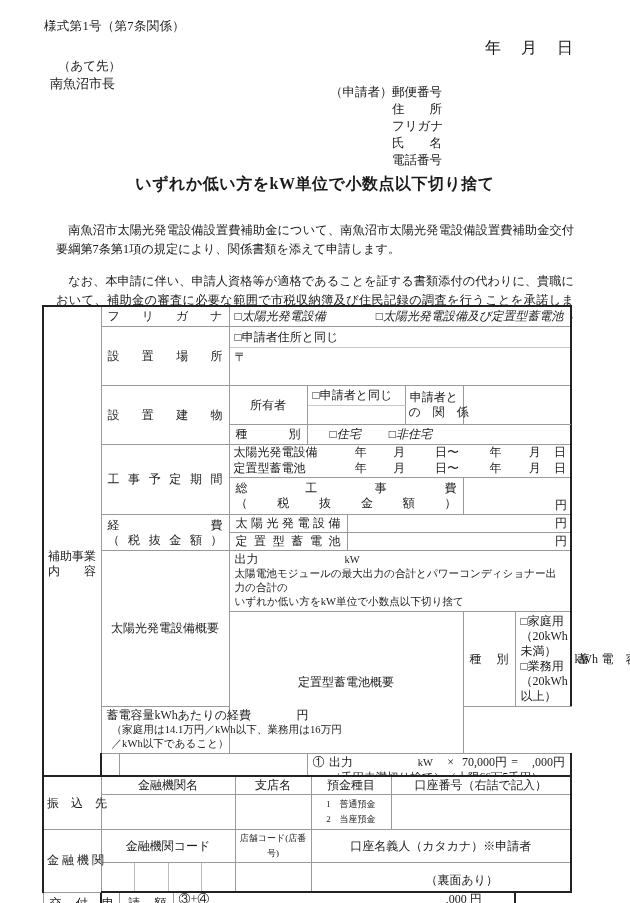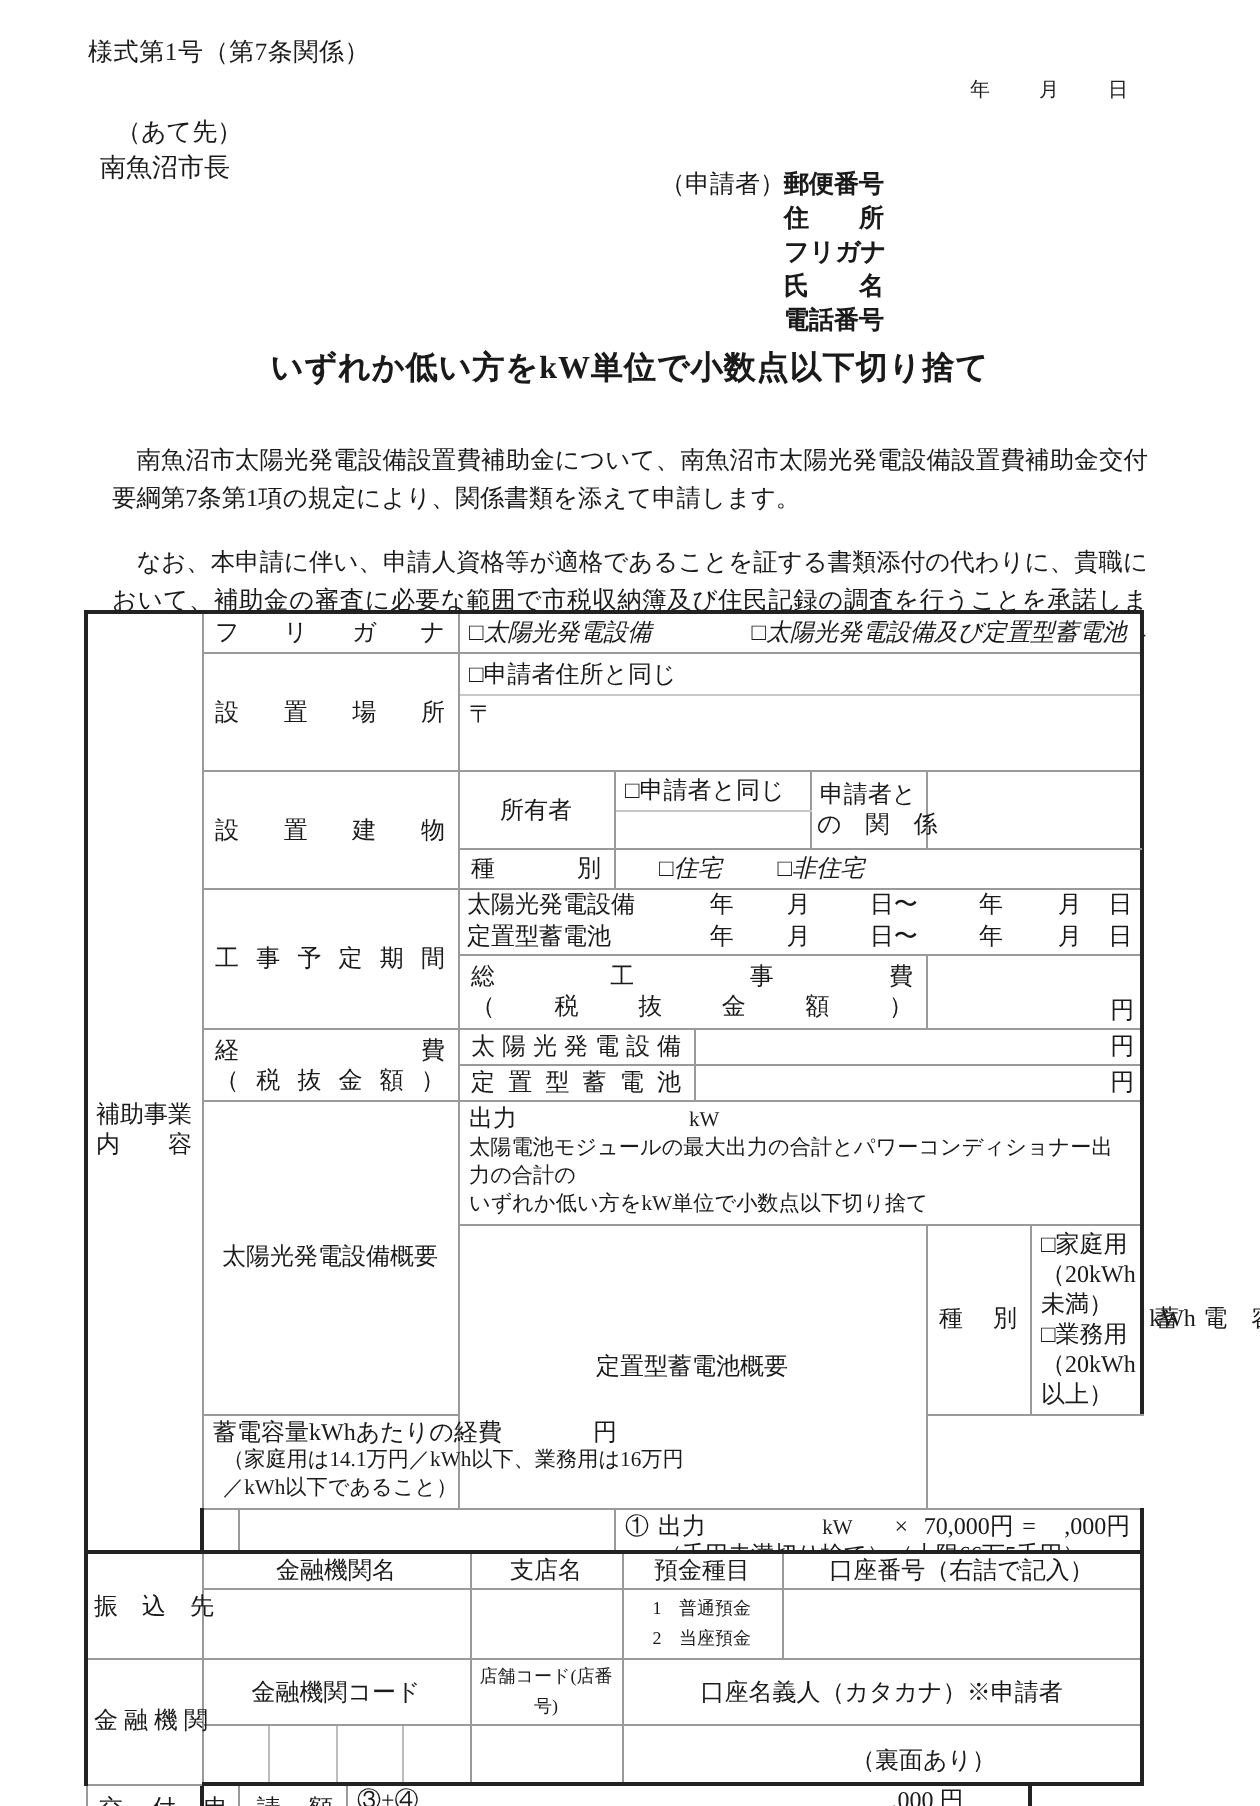--- a/index.html
+++ b/index.html
@@ -29,21 +29,21 @@
     left: 44px;
     top: 18px;
     font-size: 12.5px;
     letter-spacing: .3px;
     white-space: nowrap;
   }
   .hdr-date {
     position: absolute;
     left: 485px;
     top: 38px;
-    font-size: 10px;
+    font-size: 16px;
     white-space: nowrap;
   }
   .hdr-date span { display: inline-block; }
   .hdr-date .y { width: 32px; }
   .hdr-date .m { width: 32px; }
 
   .hdr-ate {
     position: absolute;
     left: 58px;
     top: 58px;
@@ -69,21 +69,20 @@
     display: flex;
     white-space: nowrap;
   }
   .applicant-block .lbl-paren {
     width: 62px;
     text-align: left;
   }
   .applicant-block .lbl {
     width: 64px;
     display: inline-block;
-    font-weight: bold;
   }
 
   .doc-title {
     position: absolute;
     left: 0;
     top: 174px;
     width: 630px;
     text-align: center;
     font-size: 16px;
     font-weight: bold;
@@ -137,21 +136,21 @@
     padding-right: 6px !important;
     white-space: nowrap;
   }
   .vlabel-c {
     text-align: center;
     white-space: nowrap;
   }
   .ctr { text-align: center; }
   .rgt { text-align: right; }
   .nw  { white-space: nowrap; }
-  .small { font-size: 10.5px; line-height: 13.5px; }
+  .small { font-size: 10.5px; line-height: 13.5px; text-align: center; }
   .xsmall { font-size: 9px; line-height: 12px; }
   .cellpad { padding: 2px 5px !important; }
 
   .cb { display: inline-block; font-style: italic; }
   .note-line { font-size: 10.6px; line-height: 14px; }
 
   .dashed-split {
     border-bottom: 1px solid #c8c8c8 !important;
   }
 

